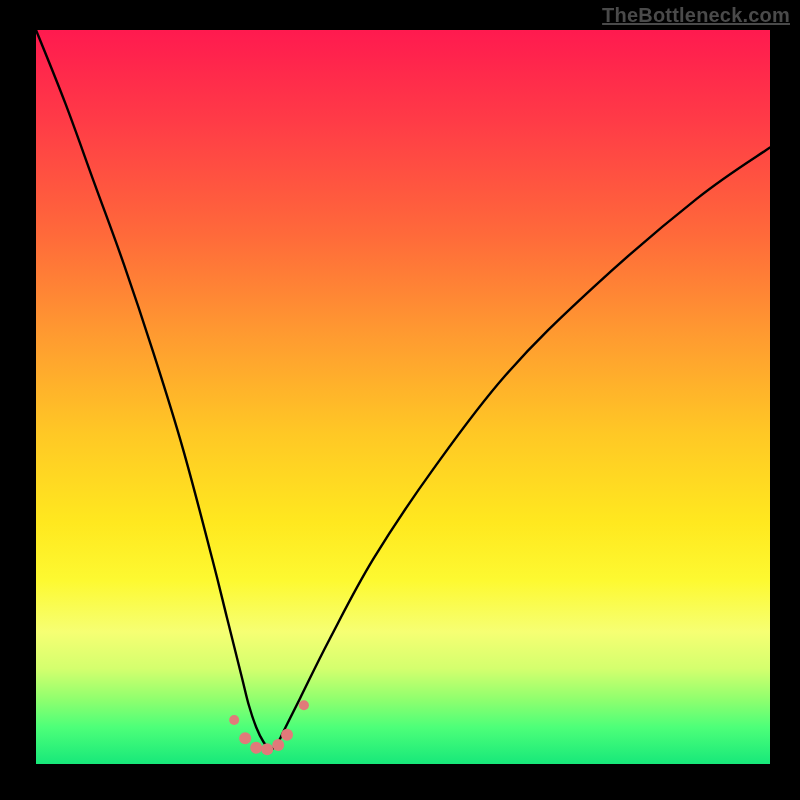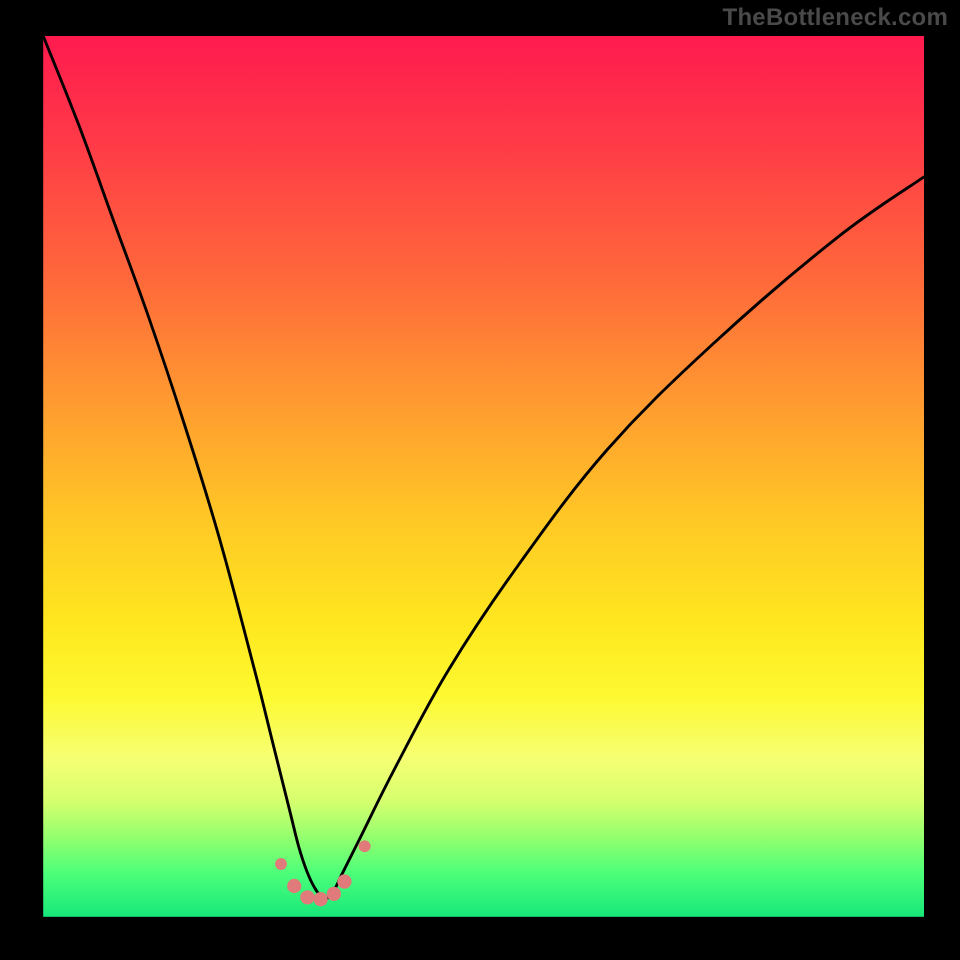--- a/index.html
+++ b/index.html
@@ -37,20 +37,21 @@
   }
   .watermark {
     position: absolute;
     top: 4px;
     right: 10px;
     color: #4a4a4a;
     font-size: 20px;
     font-weight: 600;
     letter-spacing: 0.2px;
     user-select: none;
+    text-decoration: underline;
   }
   svg.curve {
     position: absolute;
     left: 0;
     top: 0;
     pointer-events: none;
   }
 </style>
 </head>
 <body>

